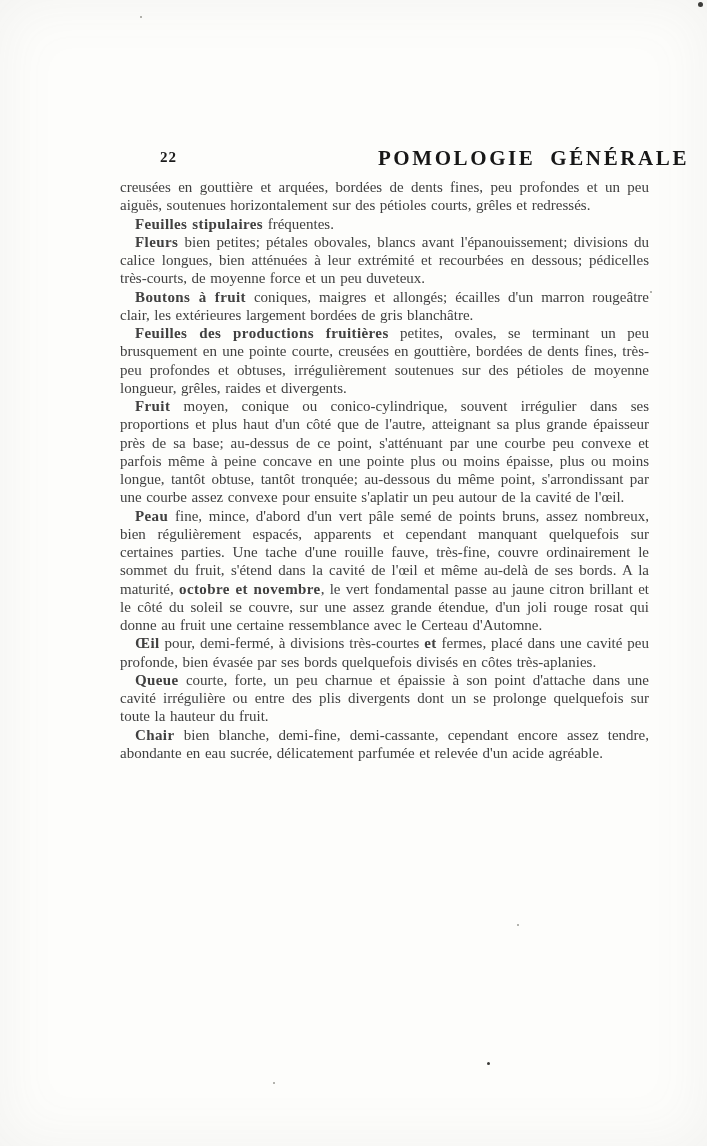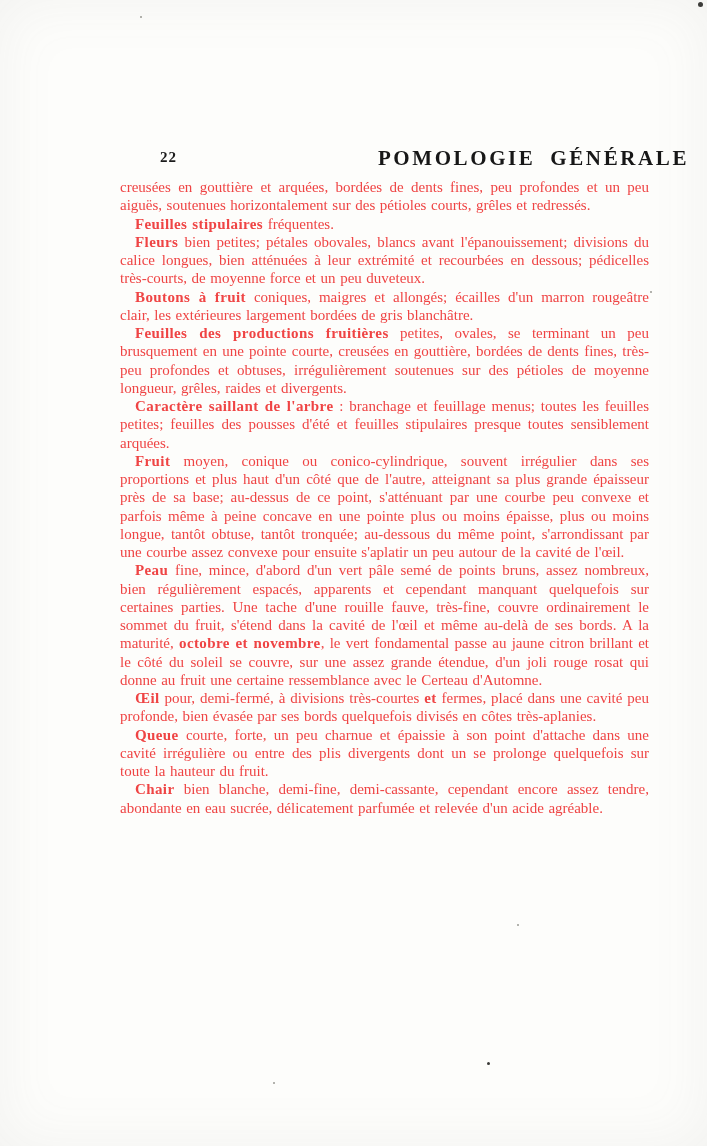--- a/index.html
+++ b/index.html
@@ -47,21 +47,21 @@
   }
   .body-text {
     position: absolute;
     top: 178px;
     left: 120px;
     width: 529px;
     font-size: 15px;
     line-height: 18.25px;
     text-align: justify;
     word-spacing: 0.8px;
-    color: #ef4444;
+    color: #404040;
   }
   .para { margin: 0; text-indent: 15px; }
   .para.no-indent { text-indent: 0; }
   .seg-bold { font-weight: bold; letter-spacing: 0.4px; }
   .seg-italic { }
   .seg-normal { font-weight: normal; }
   .speck {
     position: absolute;
     background: #3a3a38;
     border-radius: 50%;
@@ -78,21 +78,20 @@
     <span class="page-number">22</span>
     <span class="header-title">POMOLOGIE GÉNÉRALE</span>
   </div>
 
   <div class="body-text">
       <p class="para no-indent"><span class="seg-normal">creusées en gouttière et arquées, bordées de dents fines, peu profondes et un peu aiguës, soutenues horizontalement sur des pétioles courts, grêles et redressés.</span></p>
       <p class="para"><span class="seg-bold">Feuilles stipulaires</span><span class="seg-normal"> fréquentes.</span></p>
       <p class="para"><span class="seg-bold">Fleurs</span><span class="seg-normal"> bien petites; pétales obovales, blancs avant l'épanouissement; divisions du calice longues, bien atténuées à leur extrémité et recourbées en dessous; pédicelles très-courts, de moyenne force et un peu duveteux.</span></p>
       <p class="para"><span class="seg-bold">Boutons à fruit</span><span class="seg-normal"> coniques, maigres et allongés; écailles d'un marron rougeâtre clair, les extérieures largement bordées de gris blanchâtre.</span></p>
       <p class="para"><span class="seg-bold">Feuilles des productions fruitières</span><span class="seg-normal"> petites, ovales, se terminant un peu brusquement en une pointe courte, creusées en gouttière, bordées de dents fines, très-peu profondes et obtuses, irrégulièrement soutenues sur des pétioles de moyenne longueur, grêles, raides et divergents.</span></p>
-      <p class="para"><span class="seg-bold">Caractère saillant de l'arbre</span><span class="seg-normal"> : branchage et feuillage menus; toutes les feuilles petites; feuilles des pousses d'été et feuilles stipulaires presque toutes sensiblement arquées.</span></p>
       <p class="para"><span class="seg-bold">Fruit</span><span class="seg-normal"> moyen, conique ou conico-cylindrique, souvent irrégulier dans ses proportions et plus haut d'un côté que de l'autre, atteignant sa plus grande épaisseur près de sa base; au-dessus de ce point, s'atténuant par une courbe peu convexe et parfois même à peine concave en une pointe plus ou moins épaisse, plus ou moins longue, tantôt obtuse, tantôt tronquée; au-dessous du même point, s'arrondissant par une courbe assez convexe pour ensuite s'aplatir un peu autour de la cavité de l'œil.</span></p>
       <p class="para"><span class="seg-bold">Peau</span><span class="seg-normal"> fine, mince, d'abord d'un vert pâle semé de points bruns, assez nombreux, bien régulièrement espacés, apparents et cependant manquant quelquefois sur certaines parties. Une tache d'une rouille fauve, très-fine, couvre ordinairement le sommet du fruit, s'étend dans la cavité de l'œil et même au-delà de ses bords. A la maturité, </span><span class="seg-bold">octobre et novembre</span><span class="seg-normal">, le vert fondamental passe au jaune citron brillant et le côté du soleil se couvre, sur une assez grande étendue, d'un joli rouge rosat qui donne au fruit une certaine ressemblance avec le </span><span class="seg-italic">Certeau d'Automne</span><span class="seg-normal">.</span></p>
       <p class="para"><span class="seg-bold">Œil</span><span class="seg-normal"> pour, demi-fermé, à divisions très-courtes </span><span class="seg-bold">et</span><span class="seg-normal"> fermes, placé dans une cavité peu profonde, bien évasée par ses bords quelquefois divisés en côtes très-aplanies.</span></p>
       <p class="para"><span class="seg-bold">Queue</span><span class="seg-normal"> courte, forte, un peu charnue et épaissie à son point d'attache dans une cavité irrégulière ou entre des plis divergents dont un se prolonge quelquefois sur toute la hauteur du fruit.</span></p>
       <p class="para"><span class="seg-bold">Chair</span><span class="seg-normal"> bien blanche, demi-fine, demi-cassante, cependant encore assez tendre, abondante en eau sucrée, délicatement parfumée et relevée d'un acide agréable.</span></p>
     </div>
 
   <div class="speck" style="left:698px; top:2px;  width:5px; height:5px;"></div>
   <div class="speck light" style="left:140px; top:16px; width:2px; height:2px;"></div>
   <div class="speck light" style="left:650px; top:291px; width:2px; height:2px;"></div>

